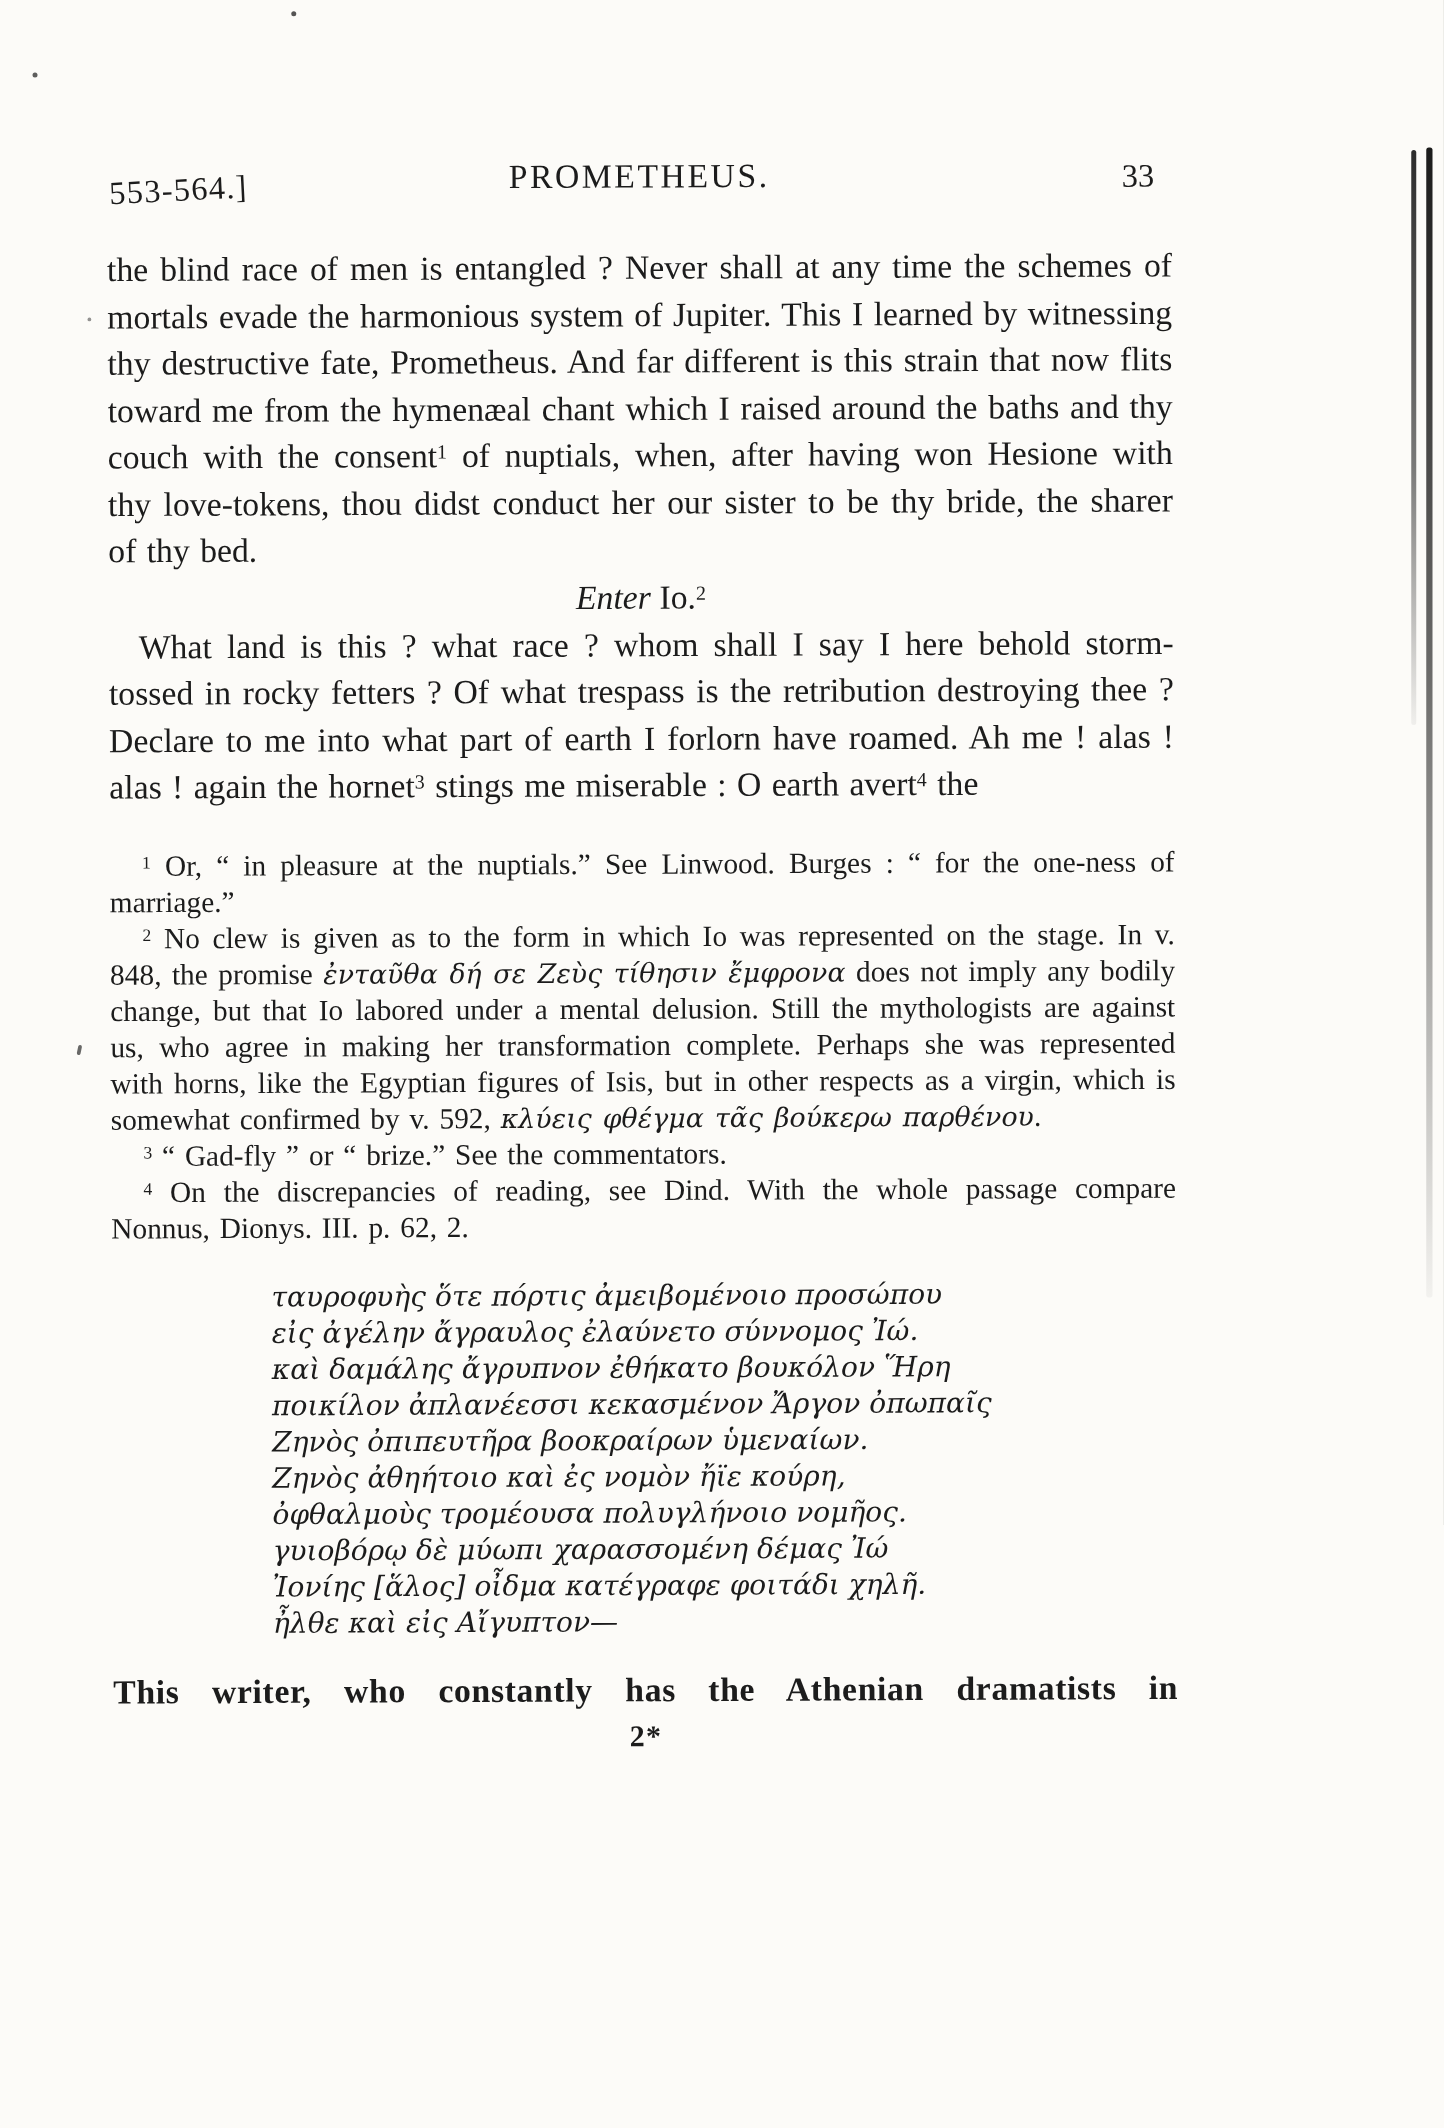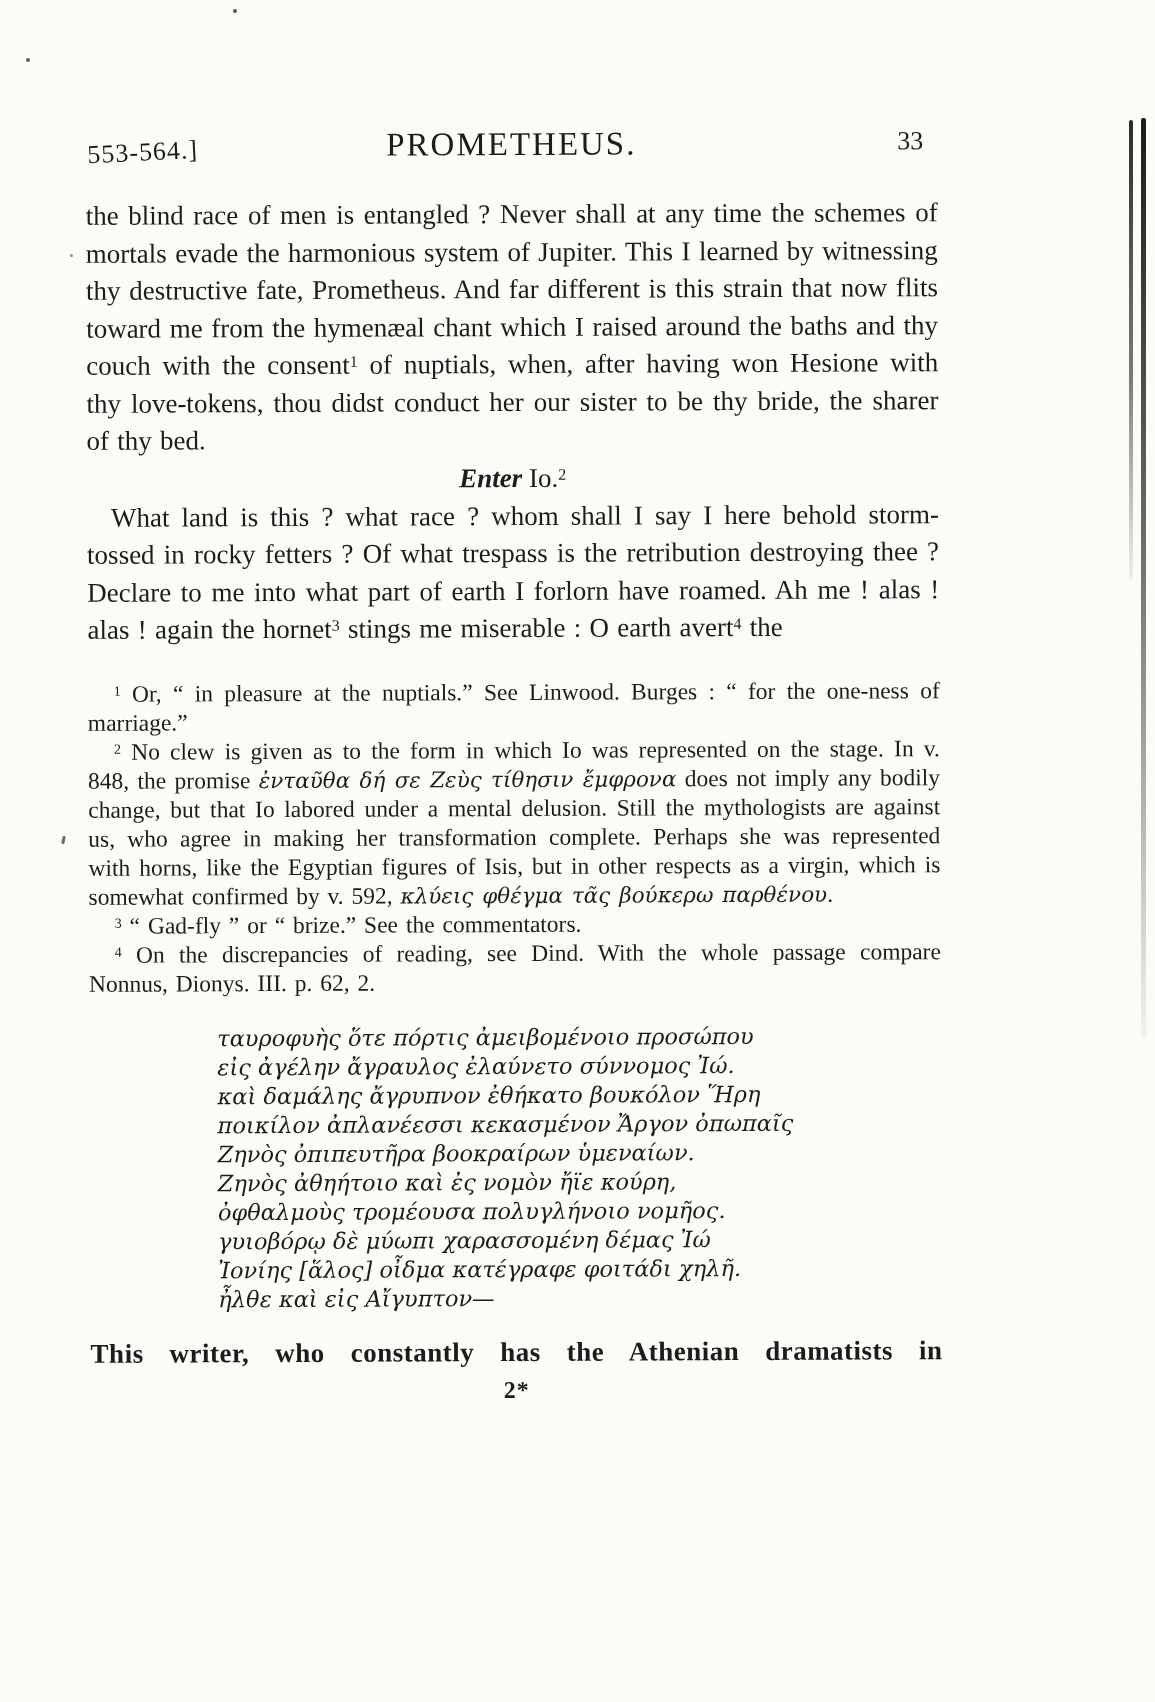--- a/index.html
+++ b/index.html
@@ -22,37 +22,37 @@
   
   .page-header { position:relative; height:44px; }
   .line-ref {
     position:absolute; left:2px; top:10px;
     font-size:26px; letter-spacing:1px;
     transform:rotate(-2.6deg);
   }
   .running-title {
     position:absolute; left:50%; top:0;
     transform:translateX(-50%);
-    font-size:33px; letter-spacing:2px;
+    font-size:27px; letter-spacing:2px;
   }
   .page-number { position:absolute; right:14px; top:2px; font-size:26px; }
   
   .body-text {
     font-size:27px; line-height:37.5px;
     text-align:justify;
     word-spacing:1.5px;
   }
   .p1 { margin-top:26px; }
   .p2 { text-indent:24px; }
   .stage-direction {
     text-align:center;
     font-size:27px; line-height:37px;
     margin:1px 0;
   }
-  .stage-direction em { font-style:italic;font-weight:bold; }
+  .stage-direction em { font-style:italic; }
   sup.fnref { font-size:16px; line-height:0; vertical-align:7px; }
   
   .footnotes { margin-top:30px; font-size:23.5px; line-height:29px; text-align:justify; word-spacing:2px; }
   .footnote { text-indent:26px; }
   .footnote sup.fnmark { font-size:14px; vertical-align:6px; line-height:0; }
   .greek { font-family:"DejaVu Serif",serif; font-style:italic; font-size:21.5px; }
   
   .verse {
     margin-top:26px;
     margin-left:128px;

